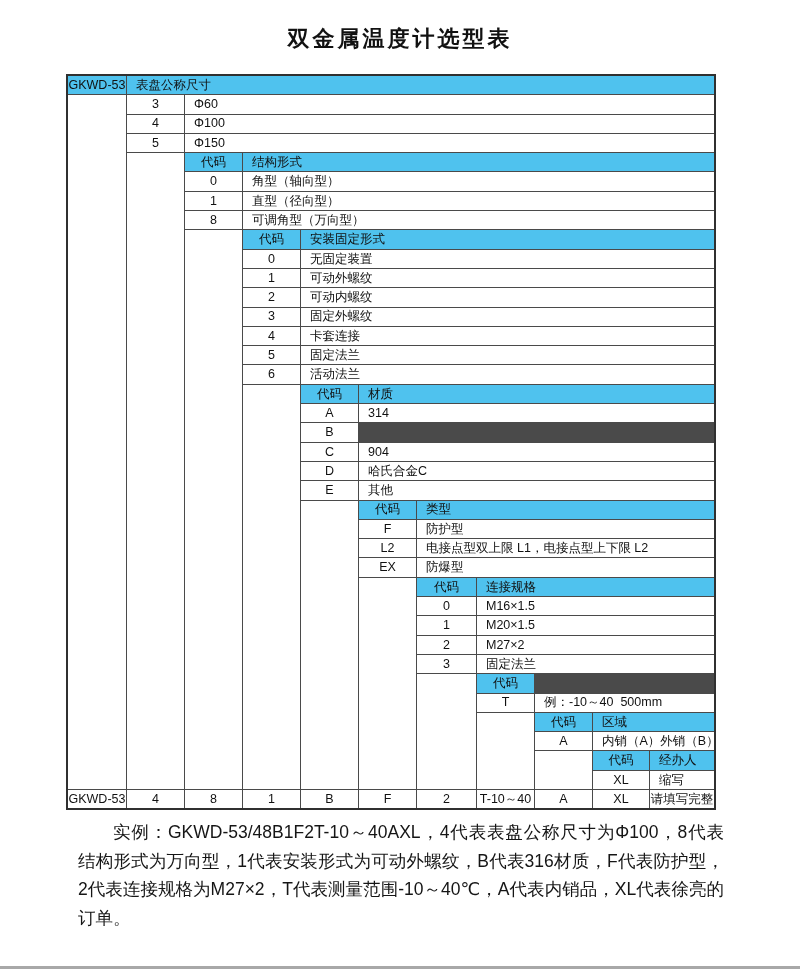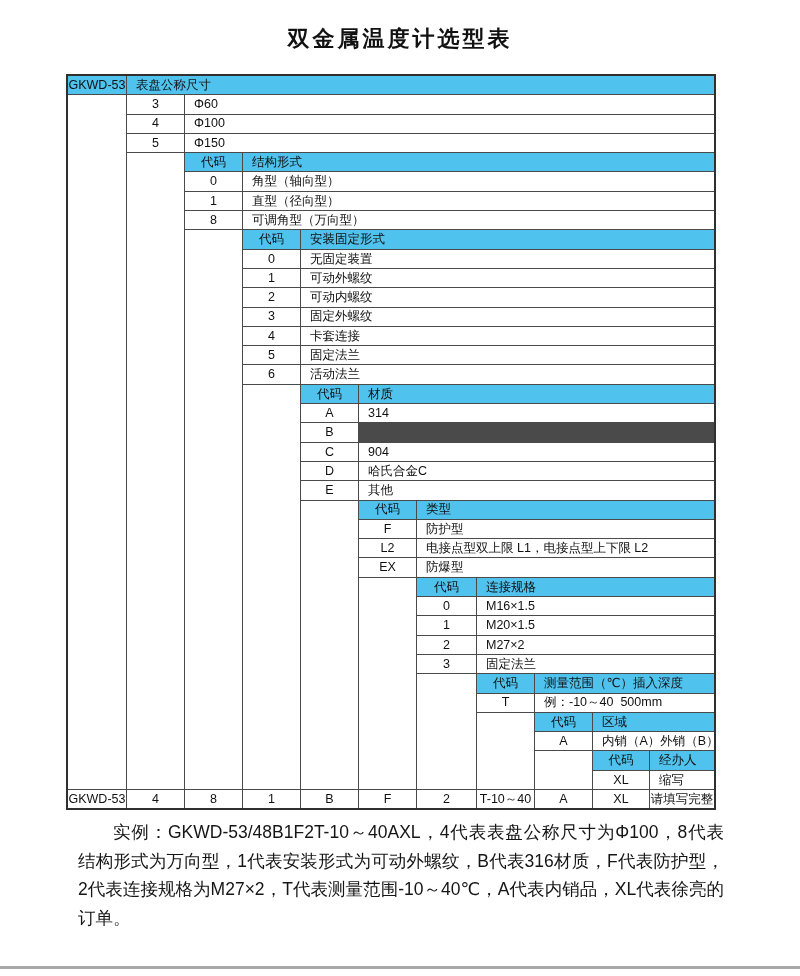--- a/index.html
+++ b/index.html
@@ -104,21 +104,20 @@
     <div class="c hdr lbl" style="grid-area: 27 / 8 / span 1 / span 4;">连接规格</div>
     <div class="c code" style="grid-area: 28 / 7 / span 1 / span 1;">0</div>
     <div class="c lbl" style="grid-area: 28 / 8 / span 1 / span 4;">M16×1.5</div>
     <div class="c code" style="grid-area: 29 / 7 / span 1 / span 1;">1</div>
     <div class="c lbl" style="grid-area: 29 / 8 / span 1 / span 4;">M20×1.5</div>
     <div class="c code" style="grid-area: 30 / 7 / span 1 / span 1;">2</div>
     <div class="c lbl" style="grid-area: 30 / 8 / span 1 / span 4;">M27×2</div>
     <div class="c code" style="grid-area: 31 / 7 / span 1 / span 1;">3</div>
     <div class="c lbl" style="grid-area: 31 / 8 / span 1 / span 4;">固定法兰</div>
     <div class="c hdr code" style="grid-area: 32 / 8 / span 1 / span 1;">代码</div>
-    <div class="c hdr lbl" style="grid-area: 32 / 9 / span 1 / span 3;">测量范围（℃）插入深度</div>
     <div class="c code" style="grid-area: 33 / 8 / span 1 / span 1;">T</div>
     <div class="c lbl" style="grid-area: 33 / 9 / span 1 / span 3;">例：-10～40  500mm</div>
     <div class="c hdr code" style="grid-area: 34 / 9 / span 1 / span 1;">代码</div>
     <div class="c hdr lbl" style="grid-area: 34 / 10 / span 1 / span 2;">区域</div>
     <div class="c code" style="grid-area: 35 / 9 / span 1 / span 1;">A</div>
     <div class="c lbl" style="grid-area: 35 / 10 / span 1 / span 2;">内销（A）外销（B）</div>
     <div class="c hdr code" style="grid-area: 36 / 10 / span 1 / span 1;">代码</div>
     <div class="c hdr lbl" style="grid-area: 36 / 11 / span 1 / span 1;">经办人</div>
     <div class="c code" style="grid-area: 37 / 10 / span 1 / span 1;">XL</div>
     <div class="c lbl" style="grid-area: 37 / 11 / span 1 / span 1;">缩写</div>

